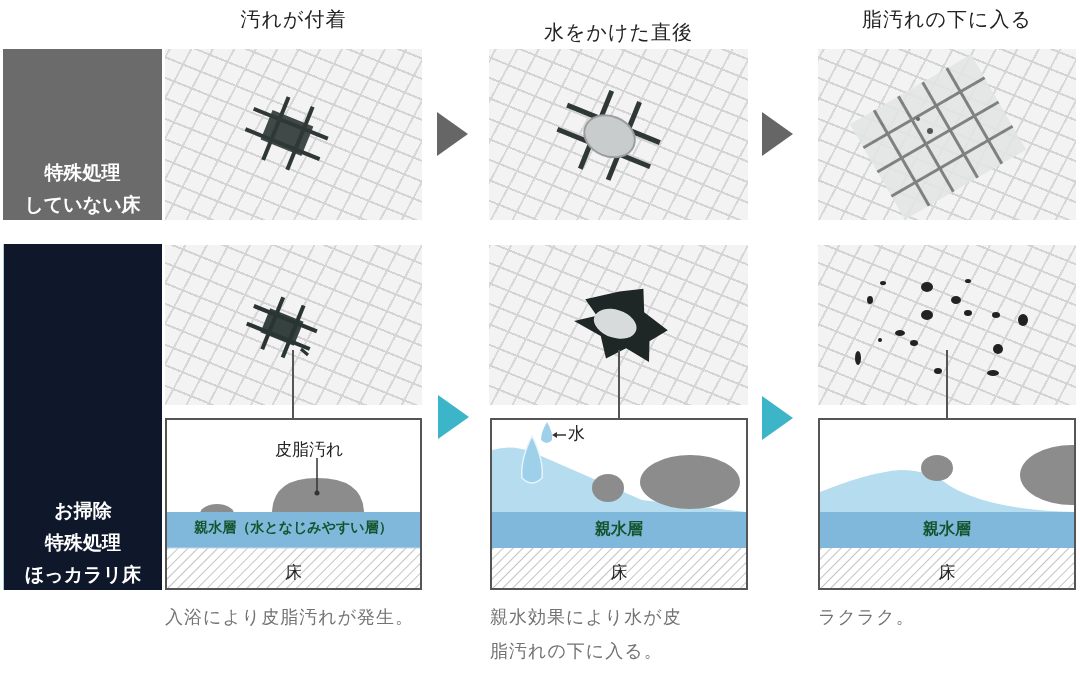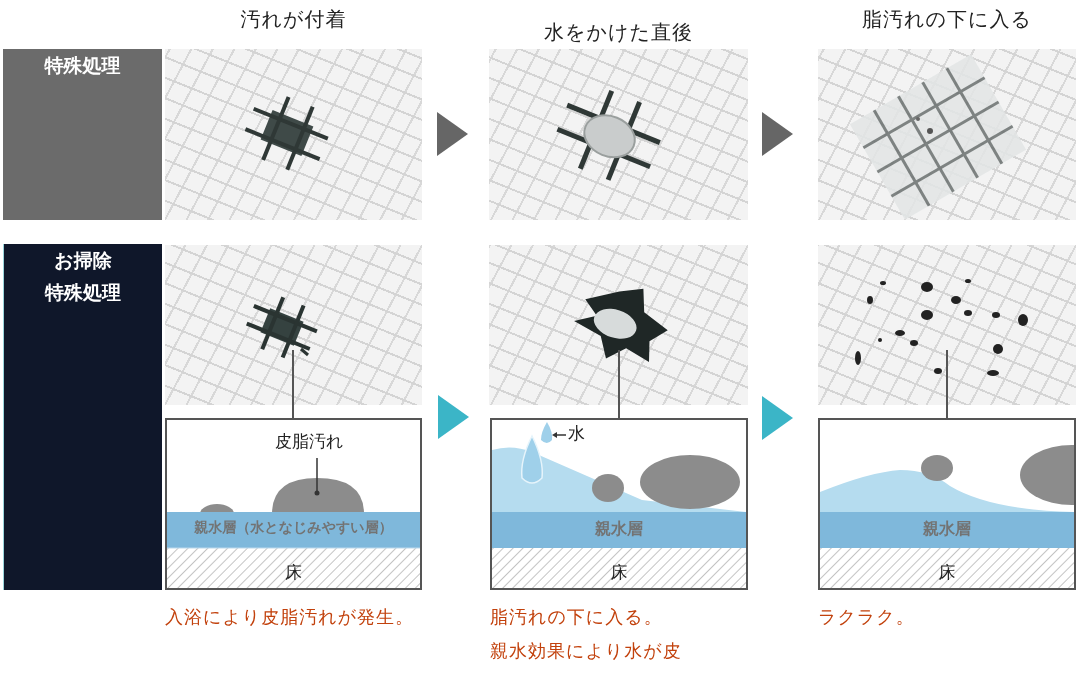--- a/index.html
+++ b/index.html
@@ -1,59 +1,61 @@
 <!DOCTYPE html>
 <html><head>
 <meta charset="utf-8">
 <style>
   * { margin:0; padding:0; box-sizing:border-box; }
   html, body { width:1080px; height:676px; background:#ffffff; overflow:hidden; }
   body { position:relative; font-family:"DejaVu Sans", "Liberation Sans", sans-serif; color:#222; }
 
   .heading { position:absolute; top:2px; height:34px; font-size:20px; line-height:34px; text-align:center; color:#222; letter-spacing:1px; }
 
-  .rowlabel { position:absolute; left:3px; width:159px; display:flex; align-items:center; justify-content:flex-start; flex-direction:column; color:#fff; font-size:19px; line-height:32px; text-align:center; font-weight:bold; }
+  .rowlabel { position:absolute; left:3px; width:159px; display:flex; align-items:center; justify-content:flex-end; flex-direction:column; color:#fff; font-size:19px; line-height:32px; text-align:center; font-weight:bold; }
   .rowlabel.grey { top:49px; height:171px; background:#6b6b6b; }
   .rowlabel.teal { top:244px; height:346px; background:#0f172a; border-left:1px solid #9ad6dc; }
 
   .photo { position:absolute; overflow:hidden;
     background-color:#f3f3f3;
     background-image:
       repeating-linear-gradient(22deg, rgba(0,0,0,0) 0px, rgba(0,0,0,0) 17px, #d4d4d4 17px, #d4d4d4 19px),
       repeating-linear-gradient(-62deg, rgba(0,0,0,0) 0px, rgba(0,0,0,0) 17px, #d8d8d8 17px, #d8d8d8 19px);
   }
   .photo svg { position:absolute; left:0; top:0; }
 
   .arrow { position:absolute; width:0; height:0; border-top:22px solid transparent; border-bottom:22px solid transparent; }
   .arrow.grey { border-left:31px solid #666666; }
   .arrow.teal { border-left:31px solid #3bb5c7; }
 
   .leader { position:absolute; width:2px; background:#555; }
 
   .diagram { position:absolute; top:418px; height:172px; border:2px solid #555; background:#fff; overflow:hidden; }
   .diagram svg { position:absolute; left:0; top:0; }
-  .layer-label { position:absolute; left:0; right:0; text-align:center; color:#737373; font-size:16px; font-weight:bold; }
+  .layer-label { position:absolute; left:0; right:0; text-align:center; color:#14532d; font-size:16px; font-weight:bold; }
   .floor-label { position:absolute; left:0; right:0; bottom:4px; text-align:center; font-size:17px; color:#222; }
   .dlabel { position:absolute; font-size:17px; color:#222; }
 
-  .caption { position:absolute; font-size:18px; line-height:34px; color:#c2410c; letter-spacing:1px; }
+  .caption { position:absolute; font-size:18px; line-height:34px; color:#737373; letter-spacing:1px; }
 </style>
 </head>
 <body>
 
 <div class="heading" style="left:165px;width:257px;">汚れが付着</div>
 <div class="heading" style="left:489px;width:259px;margin-top:13px;">水をかけた直後</div>
 <div class="heading" style="left:818px;width:258px;">脂汚れの下に入る</div>
 
 <div class="rowlabel grey">
   <span>特殊処理</span>
+  <span>していない床</span>
 </div>
 <div class="rowlabel teal">
   <span>お掃除</span>
   <span>特殊処理</span>
+  <span>ほっカラリ床</span>
 </div>
 
 <div class="photo" style="left:165px;top:49px;width:257px;height:171px;">
   <svg width="257" height="171">
     <g transform="translate(122,84) rotate(22)">
       <rect x="-22" y="-16" width="44" height="32" fill="#3f4a48"></rect>
       <line x1="-40" y1="-10" x2="40" y2="-10" stroke="#2f3836" stroke-width="4"></line>
       <line x1="-40" y1="12" x2="40" y2="12" stroke="#2f3836" stroke-width="4"></line>
       <line x1="-12" y1="-34" x2="-12" y2="34" stroke="#2f3836" stroke-width="4"></line>
       <line x1="14" y1="-34" x2="14" y2="34" stroke="#2f3836" stroke-width="4"></line>
@@ -148,21 +150,21 @@
       </pattern>
     </defs>
     <ellipse cx="50" cy="94" rx="17" ry="10" fill="#8c8c8c"></ellipse>
     <path d="M105,94 Q105,58 150,58 Q197,58 197,94 Z" fill="#8c8c8c"></path>
     <rect x="0" y="92" width="253" height="36" fill="#7fb8db"></rect>
     <rect x="0" y="128" width="253" height="40" fill="url(#hatch1)"></rect>
     <line x1="0" y1="128" x2="253" y2="128" stroke="#bcd9ec" stroke-width="1"></line>
     <line x1="150" y1="38" x2="150" y2="72" stroke="#333" stroke-width="1.5"></line>
     <circle cx="150" cy="73" r="2.5" fill="#333"></circle>
   </svg>
-  <div class="dlabel" style="left:108px;top:10px;text-align:center;">皮脂汚れ</div>
+  <div class="dlabel" style="left:108px;top:18px;text-align:center;">皮脂汚れ</div>
   <div class="layer-label" style="top:99px;font-size:14px;">親水層（水となじみやすい層）</div>
   <div class="floor-label">床</div>
 </div>
 
 <div class="diagram" style="left:490px;width:258px;">
   <svg width="254" height="168">
     <defs>
       <pattern id="hatch2" width="7" height="7" patternUnits="userSpaceOnUse" patternTransform="rotate(45)">
         <rect width="7" height="7" fill="#ffffff"></rect>
         <line x1="0" y1="0" x2="0" y2="7" stroke="#b0b0b0" stroke-width="1.5"></line>
@@ -198,18 +200,18 @@
     <rect x="0" y="128" width="254" height="40" fill="url(#hatch3)"></rect>
   </svg>
   <div class="layer-label" style="top:99px;">親水層</div>
   <div class="floor-label">床</div>
 </div>
 
 <div class="caption" style="left:165px;top:600px;width:270px;">
   <div>入浴により皮脂汚れが発生。</div>
 </div>
 <div class="caption" style="left:490px;top:600px;width:270px;">
+  <div>親水効果により水が皮</div>
   <div>脂汚れの下に入る。</div>
-  <div>親水効果により水が皮</div>
 </div>
 <div class="caption" style="left:818px;top:600px;width:262px;">
   <div>ラクラク。</div>
 </div>
 
 </body></html>

